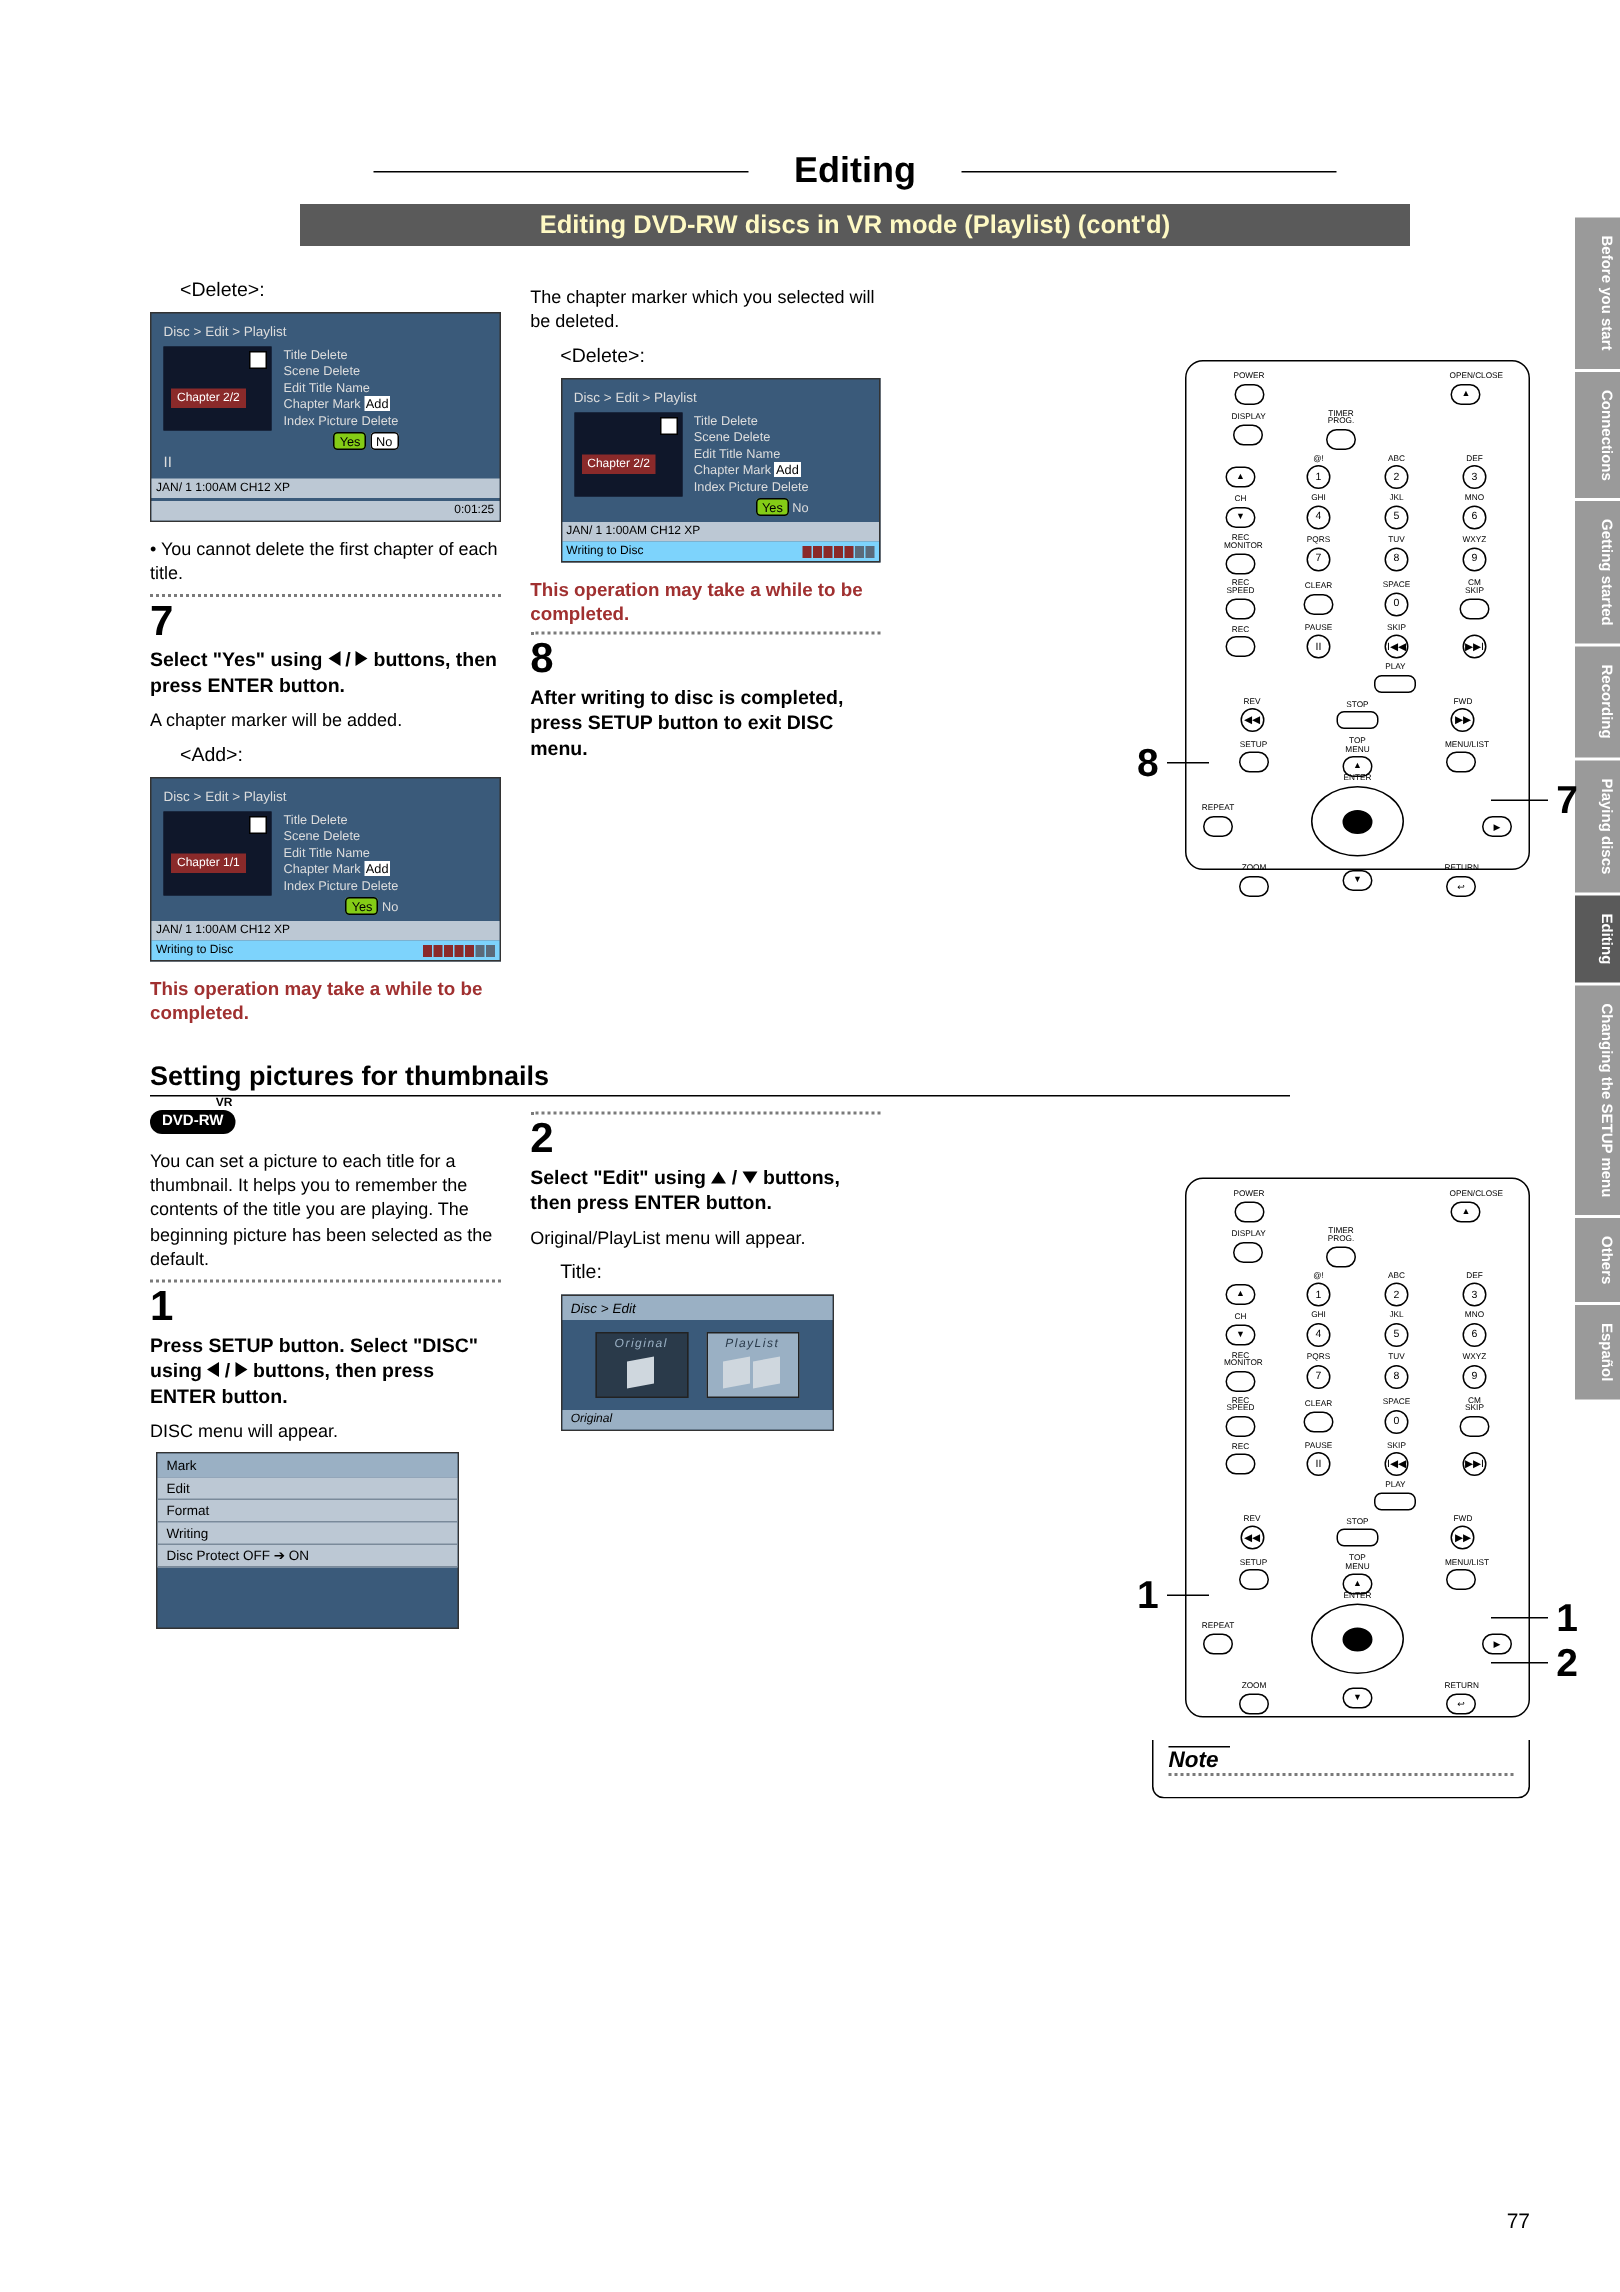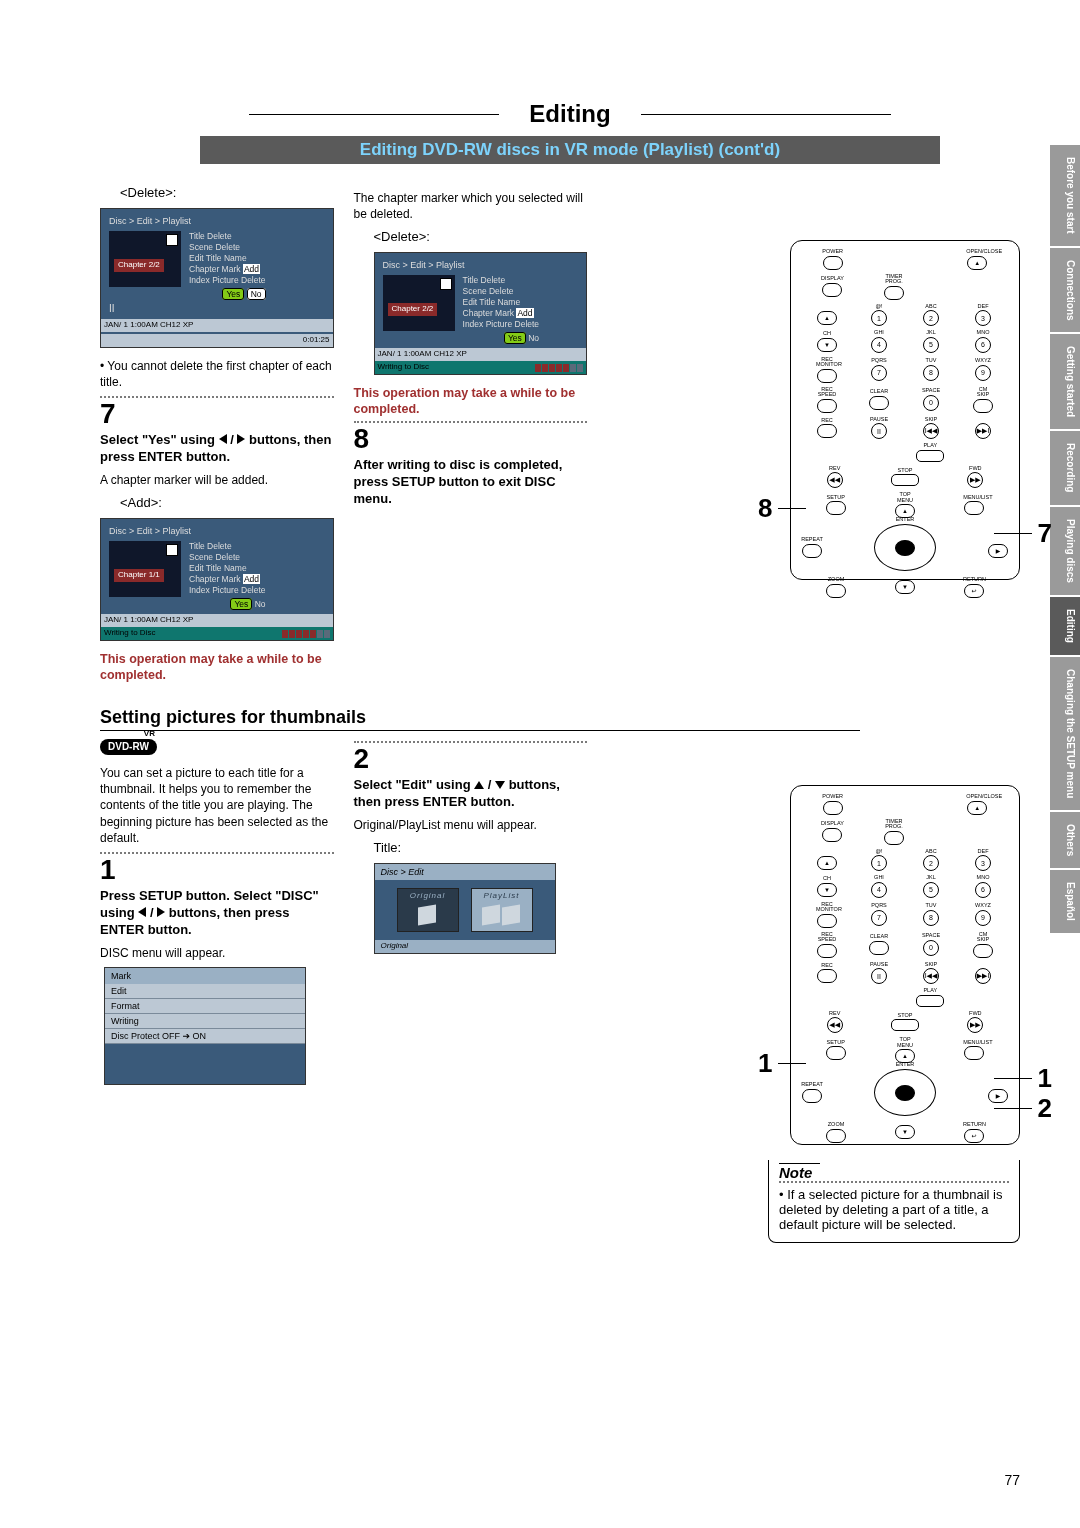--- a/index.html
+++ b/index.html
@@ -55,21 +55,21 @@
     content: "";
     position: absolute;
     top: 50%;
     width: 250px;
     border-top: 1px solid #000;
   }
   .title-line::before { right: 100%; }
   .title-line::after { left: 100%; }
   .sub-banner {
     background: #5a5a5a;
-    color: #7dd3fc;
+    color: #fef9c3;
     font-weight: bold;
     font-size: 17px;
     padding: 4px 10px;
     text-align: center;
     margin-bottom: 20px;
     max-width: 720px;
     margin-left: auto;
     margin-right: auto;
   }
   .content {
@@ -151,21 +151,21 @@
   }
   .osd .statusbar {
     background: #bcc8d4;
     color: #000;
     font-size: 8px;
     padding: 1px 3px;
     margin: 4px -8px -2px -8px;
   }
   .osd .statusbar.right { text-align: right; }
   .osd .progress {
-    background: #0f766e;
+    background: #7dd3fc;
     color: #000;
     font-size: 8px;
     padding: 1px 3px;
     margin: 2px -8px -2px -8px;
     display: flex;
     justify-content: space-between;
     align-items: center;
   }
   .osd .progress .bar {
     display: flex;
@@ -935,17 +935,16 @@
     <div class="ptr-line" style="left:-12px;top:278px;width:28px"></div>
     <div class="remote-pointer" style="right:-32px;top:278px">1</div>
     <div class="ptr-line" style="right:-12px;top:293px;width:38px"></div>
     <div class="remote-pointer" style="right:-32px;top:308px">2</div>
     <div class="ptr-line" style="right:-12px;top:323px;width:38px"></div>
   </div>
 
   <div class="note-box">
     <span class="hdr">Note</span>
     <hr class="dotted">
-    <div>• If a selected picture for a thumbnail is deleted by deleting a part of a title, a default picture will be selected.</div>
   </div>
 
   <div class="page-num">77</div>
 </div>
 
 </body></html>

